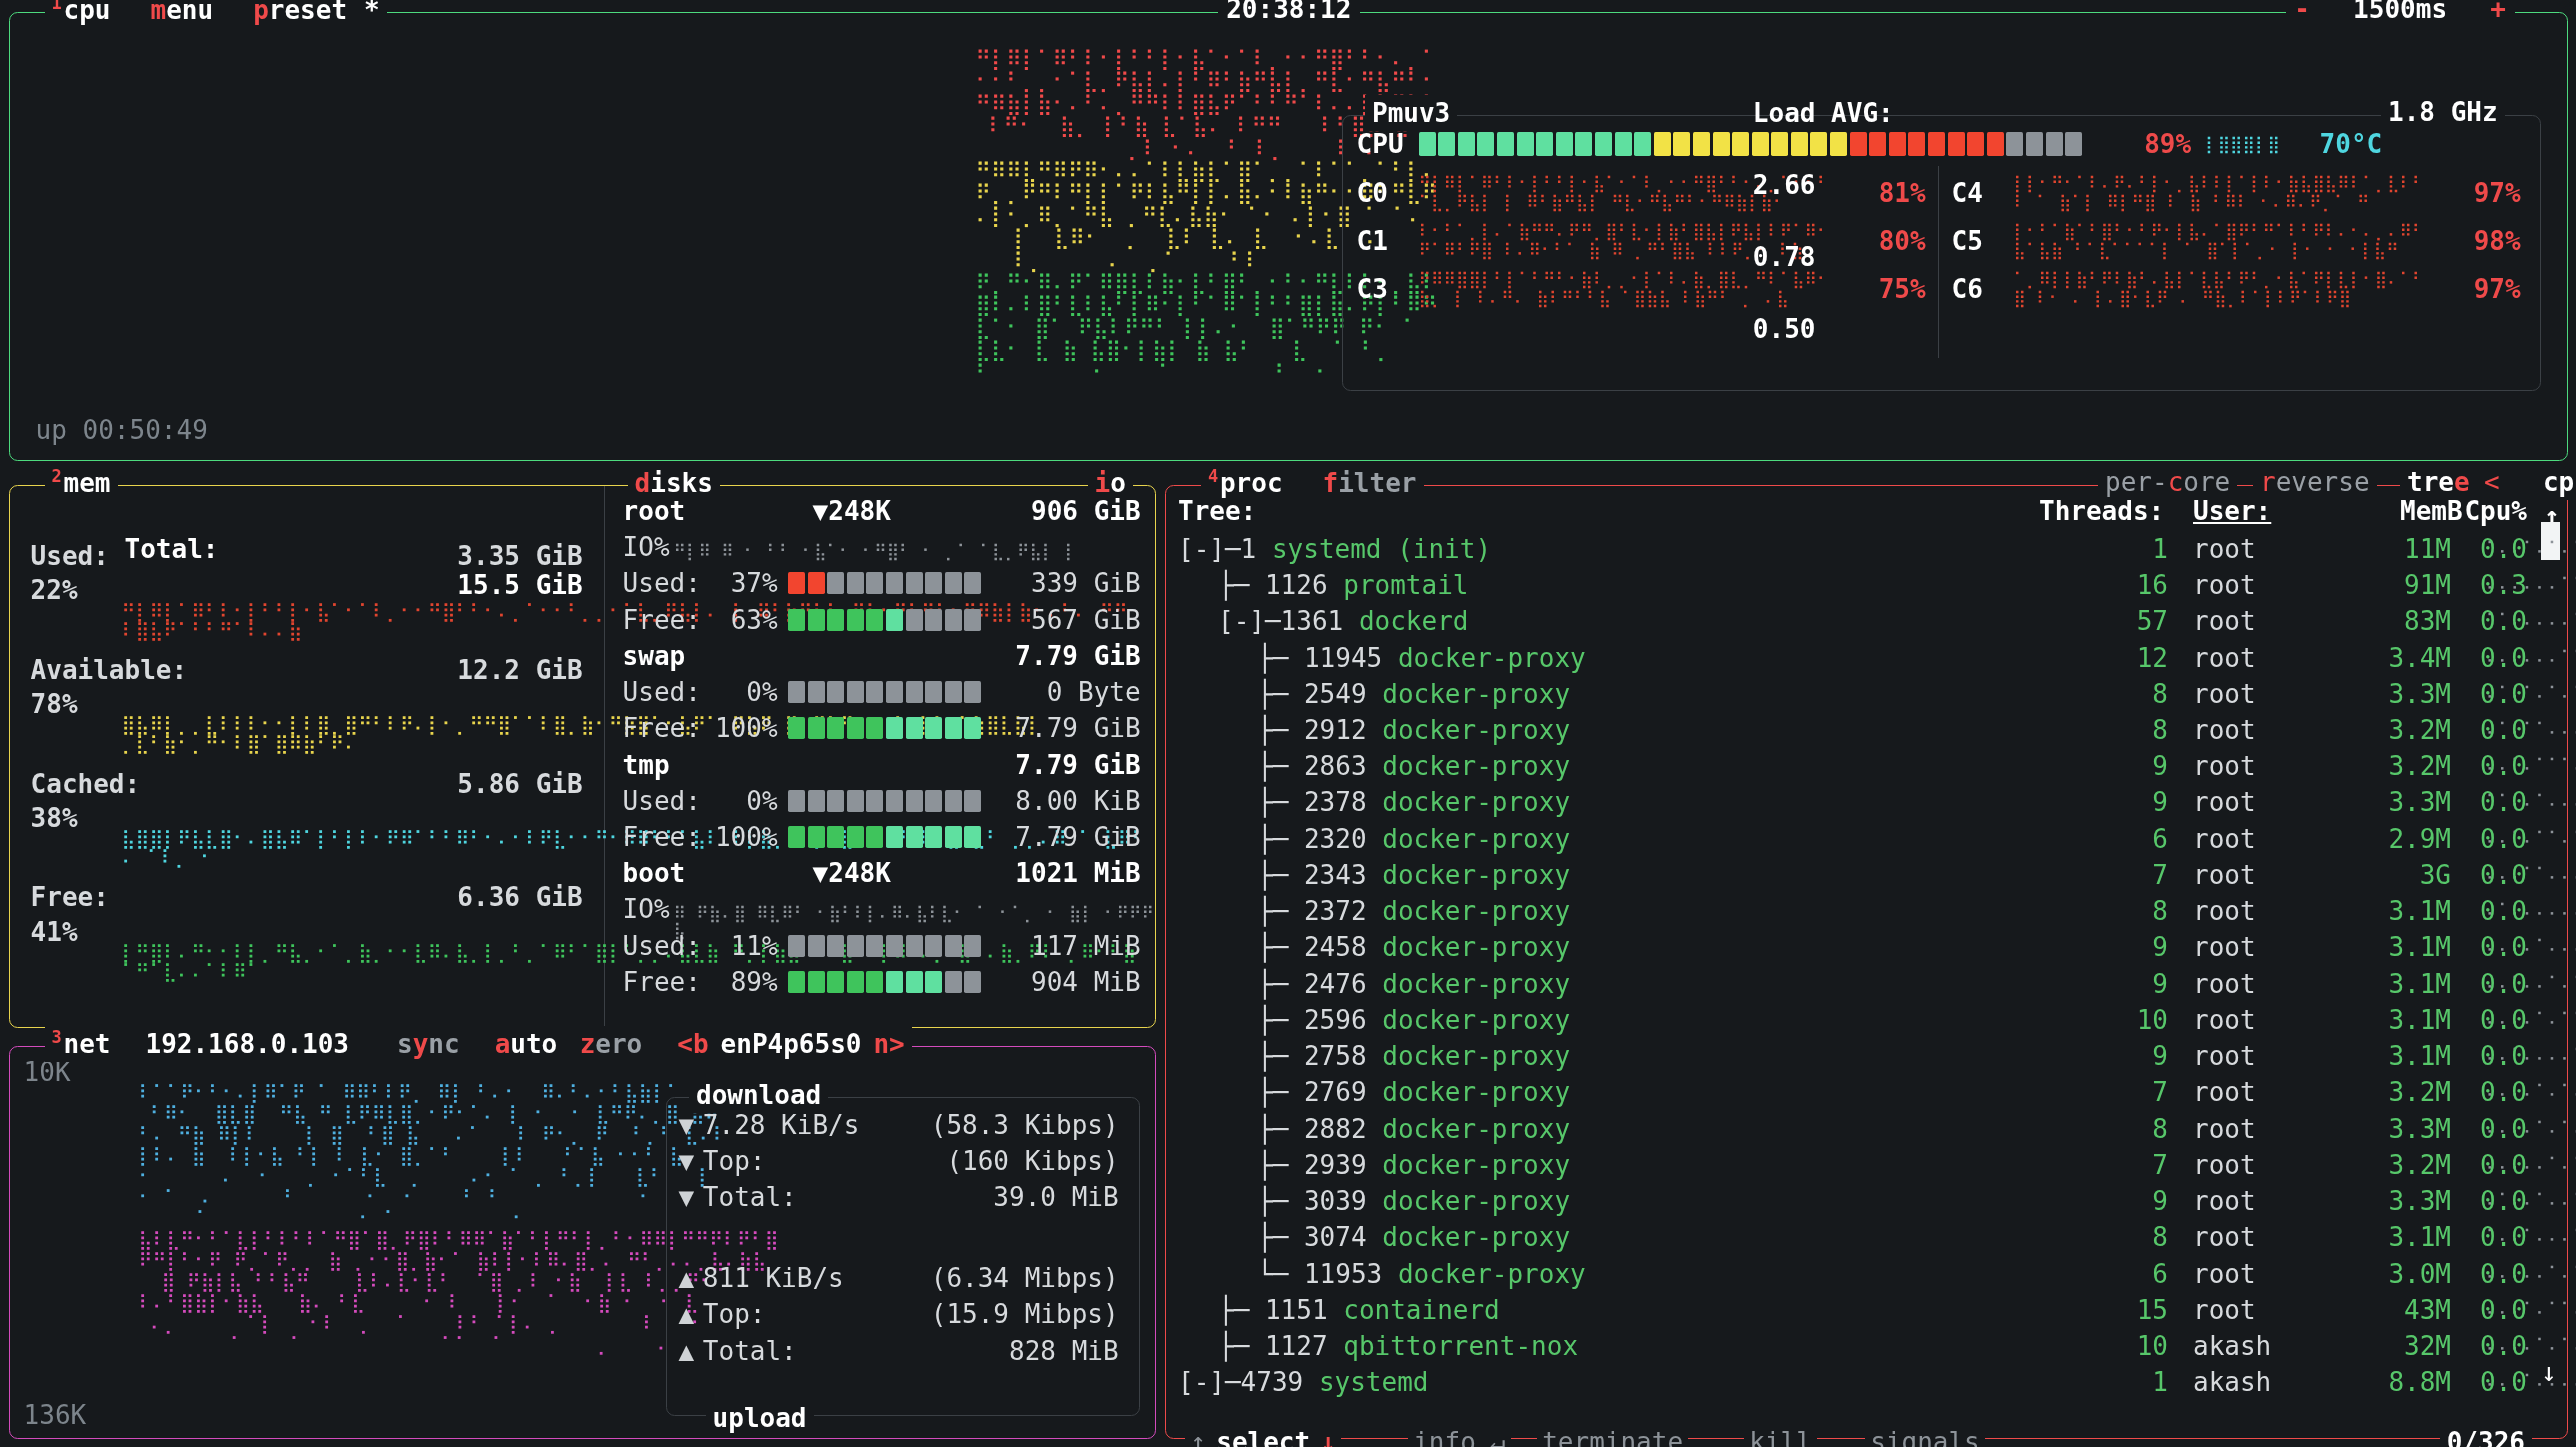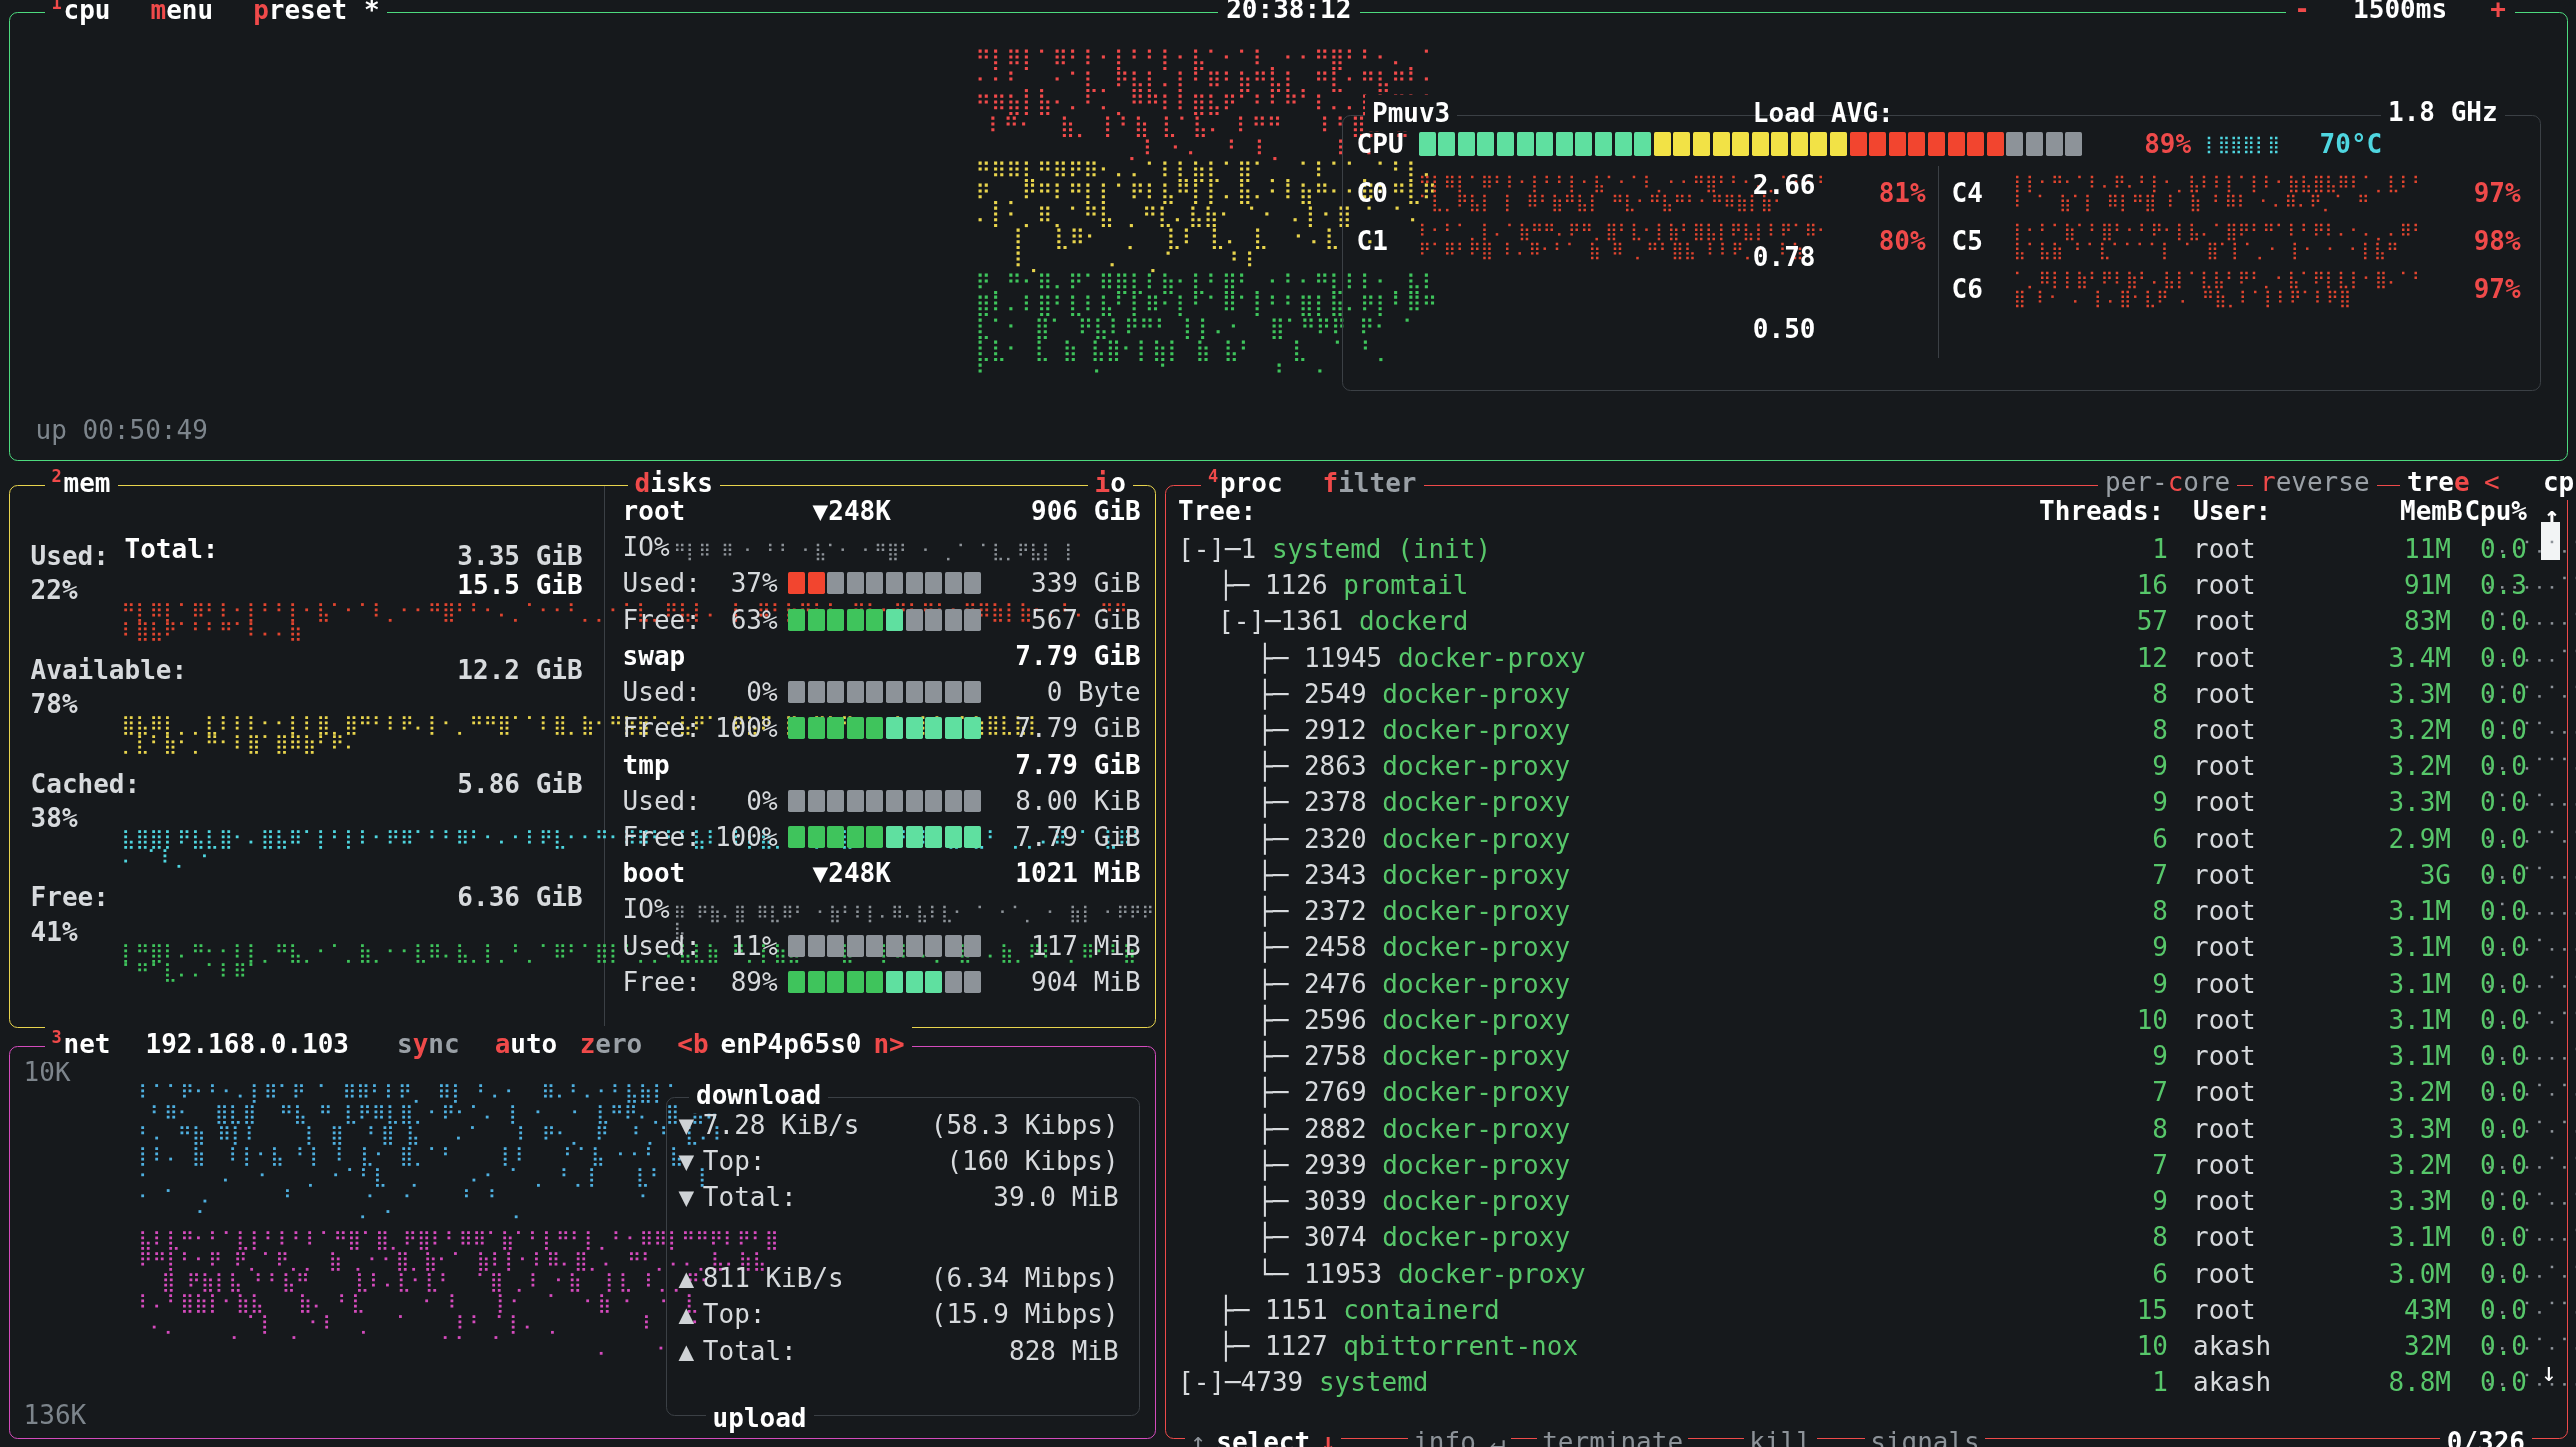--- a/index.html
+++ b/index.html
@@ -199,20 +199,27 @@
 </div>
             <span class="pct hot" style="width: 95px; text-align: right;">81%</span>
           </div>
           <div style="position: relative; height: 48px; display: flex; align-items: center;">
             <span class="lbl" style="width: 62px;">C1</span>
             <div style="font-size: 17px; line-height: 19px; flex: 1 1 0%; color: rgb(224, 69, 47);">⠇⠂⠃⠁⡀⡇⠄⠁⣷⠛⠛⠄⠟⠛⡀⣿⠃⣇⠂⡇⣷⠃⣿⣧⡇⠟⣧⡇⠇⠟⠁⠿⠂
 ⠟⠁⠿⠃⠟⣿ ⠇⠄⠿⠂⠃⠁ ⣷ ⠿  ⡀⠛⠃⣿⣧ ⠇⠇⠟⡀⠂ ⠇⣷
 </div>
             <span class="pct hot" style="width: 95px; text-align: right;">80%</span>
           </div>
+          <div style="position: relative; height: 48px; display: flex; align-items: center;">
+            <span class="lbl" style="width: 62px;">C3</span>
+            <div style="font-size: 17px; line-height: 19px; flex: 1 1 0%; color: rgb(224, 69, 47);">⠟⠿⠿⣿⣿⡇⠃⡇⠁⠃⠛⠃⠂⣷⠇⡀⡀⠂⡇⠁⠇⠄⣷⡀⣿⣇⡀⠛⠇⠁⣧⠿⠂
+⣷⡀ ⡇ ⠇⠄⠛⠄ ⣷⠇⠛⠃⠃⣧  ⠁⣿⣷⣧  ⠇⣷⠛⠃ ⡀ ⠄⣧
+</div>
+            <span class="pct hot" style="width: 95px; text-align: right;">75%</span>
+          </div>
         </div>
       <div class="divider" style="left:595px;top:50px;height:192px;"></div>
       <div id="cores-right" style="position:absolute;left:609px;top:53px;width:569px;">
           <div style="position: relative; height: 48px; display: flex; align-items: center;">
             <span class="lbl" style="width: 62px;">C4</span>
             <div style="font-size: 17px; line-height: 19px; flex: 1 1 0%; color: rgb(224, 69, 47);">⡇⡇⠂⠛⠂⠁⠇⠄⠟⠄⠃⡇⠂⡀⣧⠇⠇⡇⠁⡇⠇⠂⣷⣧⣿⣧⠿⠇⠁⡀⣇⠇⠃
  ⠇ ⠁ ⣷⠁⡇ ⠿⡇⠛⣿ ⠇ ⣷ ⠃⠿⠇ ⠂⠄⠿⠄⠟⡀⠁  ⠛ 
 </div>
             <span class="pct hot" style="width: 95px; text-align: right;">97%</span>
           </div>
@@ -382,21 +389,21 @@
       <span class="hot">&lt;</span>
       <span style="display:inline-block;width:12px"></span>
       <span class="white" style="font-weight:bold">cpu lazy</span>
       <span style="display:inline-block;width:12px"></span>
       
     </div>
 
     <div class="proc-hdr">
       <span class="ph" style="left:12px;">Tree:</span>
       <span class="ph" style="left:873px;">Threads:</span>
-      <span class="ph" style="left:1027px;">User:</span>
+      <span class="ph" style="left:1027px;text-decoration:underline;">User:</span>
       <span class="ph" style="left:1234px;">MemB</span>
 
       <span class="ph" style="right:40px;">Cpu%</span>
       <span class="scroll-up">↑</span>
     </div>
     <div class="scroll-thumb"></div>
 
     <div id="proc-rows">
         <div class="prow" style="top: 45px;"><span class="p-tree" style="left: 12px;"><span>[-]─1 </span><span class="p-cmd">systemd (init)</span></span><span class="p-threads" style="left: 873px;">1</span><span class="p-user" style="left: 1027px;">root</span><span class="p-mem" style="left: 1156px;">11M</span><span class="p-graph" style="left: 1320px;">⠁⠄⠄⠁⠄⠁⠄⠁⠁</span><span class="p-cpu" style="right: 40px;">0.0</span></div>
         <div class="prow" style="top: 81px;"><span class="p-tree" style="left: 52px;"><span>├─ 1126 </span><span class="p-cmd">promtail</span></span><span class="p-threads" style="left: 873px;">16</span><span class="p-user" style="left: 1027px;">root</span><span class="p-mem" style="left: 1156px;">91M</span><span class="p-graph" style="left: 1320px;">⠄⠄⠄⠄⠄⠄⠁⠁⠄</span><span class="p-cpu" style="right: 40px;">0.3</span></div>

